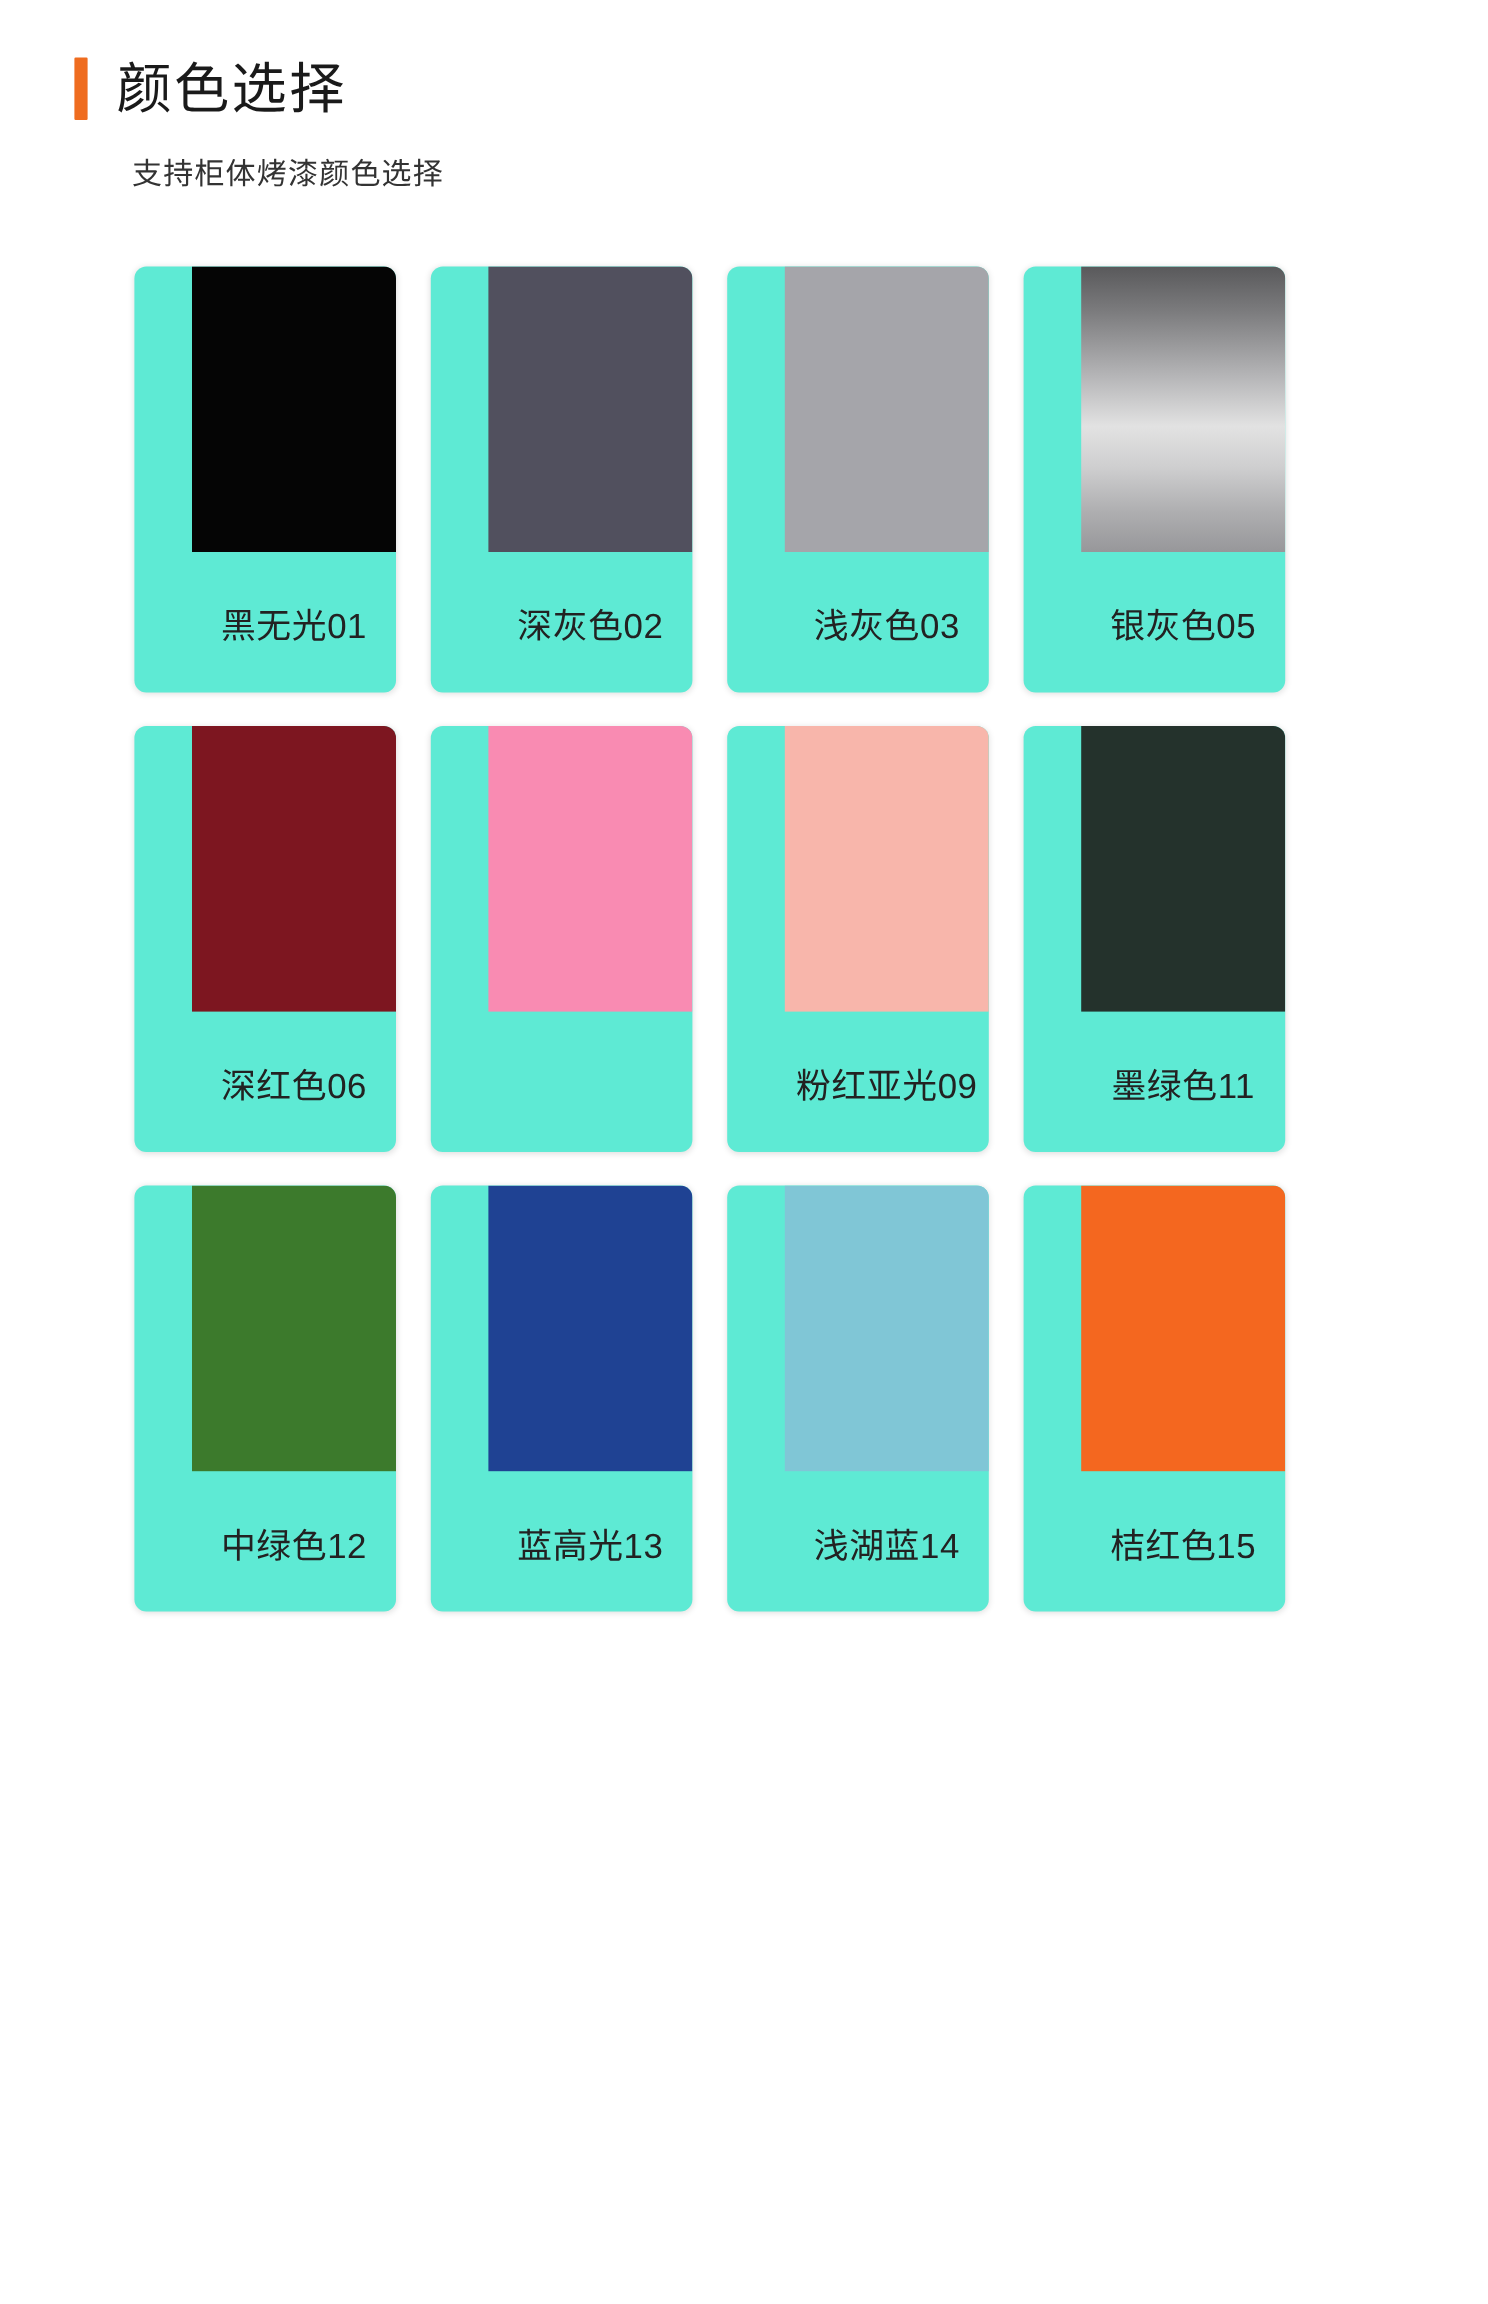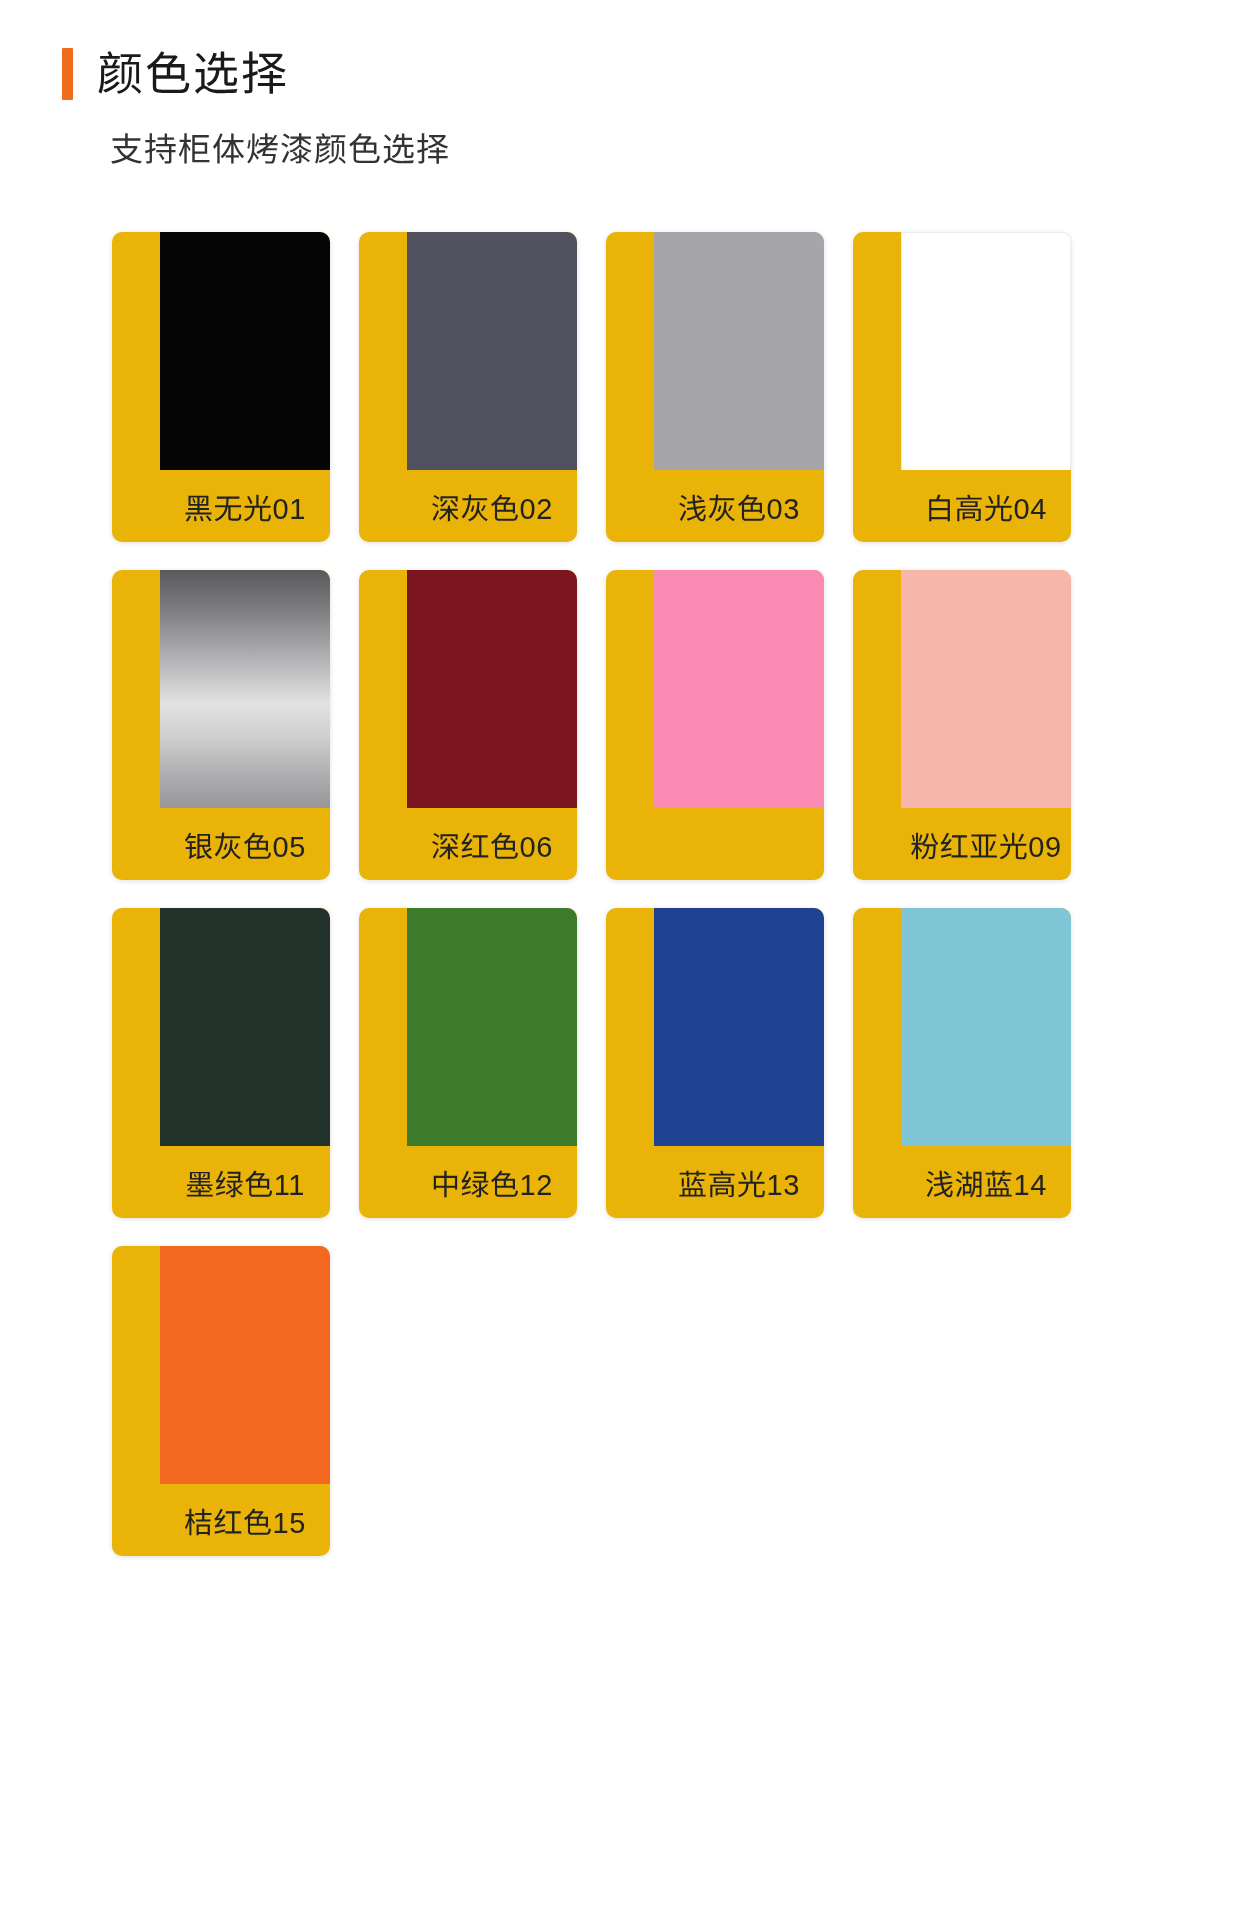--- a/index.html
+++ b/index.html
@@ -45,41 +45,41 @@
     font-size: 46px;
     font-weight: normal;
     color: #1a1a1a;
     letter-spacing: 2px;
     line-height: 1;
   }
 
   .page-subtitle {
     margin-top: 30px;
     padding-left: 110px;
-    font-size: 33px;
+    font-size: 25px;
     color: #333333;
     letter-spacing: 1px;
     line-height: 1.2;
   }
 
   
   .swatch-grid {
     margin-top: 62px;
     padding: 0 62px 0 112px;
     display: grid;
     grid-template-columns: repeat(4, 218px);
     column-gap: 29px;
     row-gap: 28px;
     justify-content: start;
   }
 
   .swatch-card {
     width: 218px;
-    height: 310px;
-    background: #eab308;
+    height: 355px;
+    background: #5eead4;
     border-radius: 10px;
     box-shadow: 0 1px 5px rgba(0,0,0,0.13);
     overflow: hidden;
     display: flex;
     flex-direction: column;
     cursor: pointer;
     padding-left: 48px;
   }
 
   .swatch-chip {
@@ -122,24 +122,20 @@
         <div class="swatch-label">黑无光01</div>
       </div>
       <div class="swatch-card">
         <div class="swatch-chip" style="background: rgb(81, 80, 94);"></div>
         <div class="swatch-label">深灰色02</div>
       </div>
       <div class="swatch-card">
         <div class="swatch-chip" style="background: rgb(165, 165, 170);"></div>
         <div class="swatch-label">浅灰色03</div>
       </div>
-      <div class="swatch-card bordered">
-        <div class="swatch-chip" style="background: rgb(255, 255, 255);"></div>
-        <div class="swatch-label">白高光04</div>
-      </div>
       <div class="swatch-card">
         <div class="swatch-chip" style="background: linear-gradient(rgb(89, 89, 91) 0%, rgb(124, 124, 126) 16%, rgb(180, 180, 182) 38%, rgb(226, 226, 226) 56%, rgb(207, 207, 208) 70%, rgb(174, 174, 176) 86%, rgb(151, 151, 154) 100%);"></div>
         <div class="swatch-label">银灰色05</div>
       </div>
       <div class="swatch-card">
         <div class="swatch-chip" style="background: rgb(125, 22, 32);"></div>
         <div class="swatch-label">深红色06</div>
       </div>
       <div class="swatch-card">
         <div class="swatch-chip" style="background: rgb(249, 139, 178);"></div>

